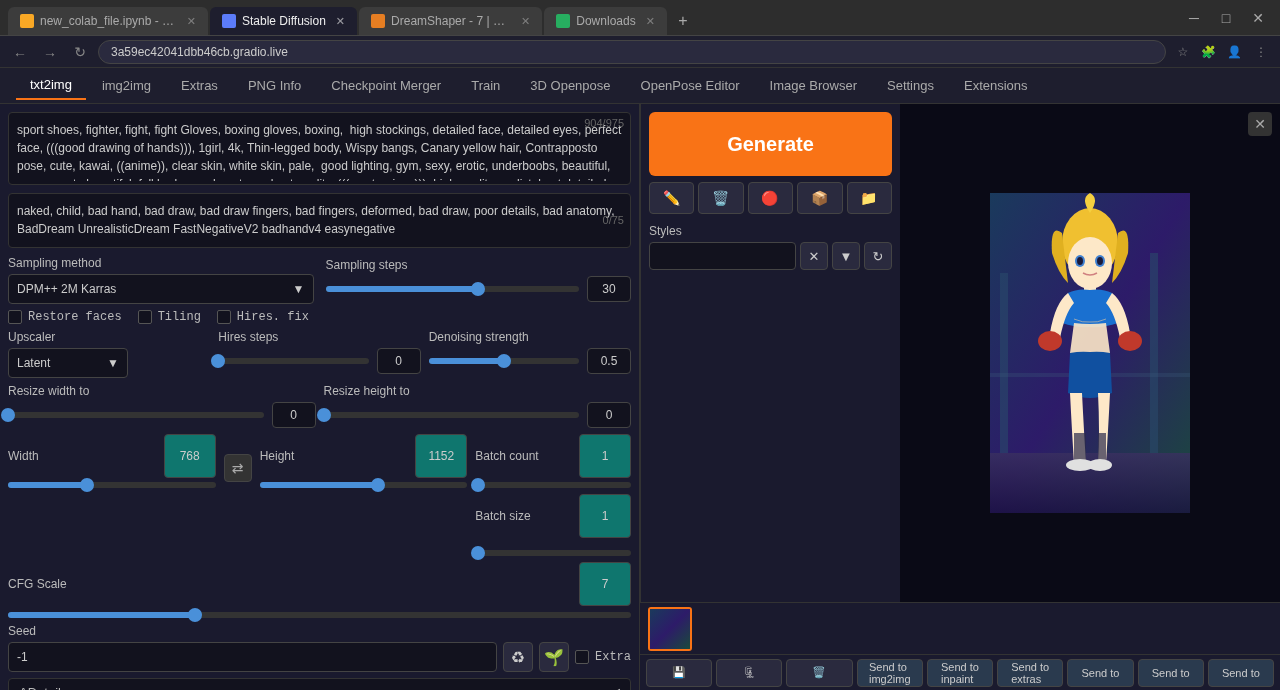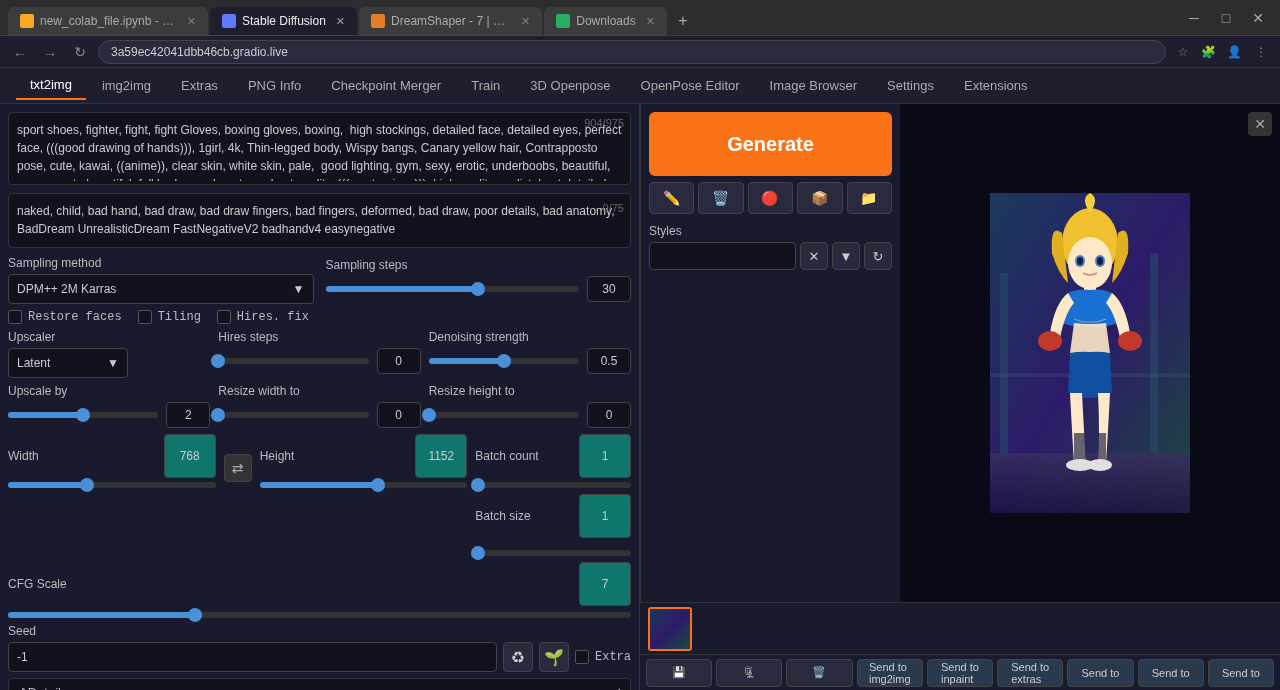--- a/index.html
+++ b/index.html
@@ -209,21 +209,21 @@
     .negative-area {
       background: #12121e;
       border: 1px solid #333;
       margin: 4px 8px;
       border-radius: 4px;
       position: relative;
       min-height: 55px;
     }
     .negative-counter {
       position: absolute;
-      top: 8px;
+      top: 20px;
       right: 6px;
       font-size: 11px;
       color: #666;
     }
     .negative-textarea {
       width: 100%;
       min-height: 55px;
       background: transparent;
       border: none;
       color: #ccc;
@@ -755,34 +755,20 @@
                   </div>
                 </div>
               </div>
               <div class="slider-value">0.5</div>
             </div>
           </div>
         </div>
 
         <div class="hires-row">
           <div class="hires-col">
-            <div class="label">Upscale by</div>
-            <div class="slider-container">
-              <div class="slider-wrapper">
-                <div class="slider-track-inner">
-                  <div class="slider-track">
-                    <div class="slider-fill" style="width:50%;"></div>
-                    <div class="slider-thumb" style="left:50%;"></div>
-                  </div>
-                </div>
-              </div>
-              <div class="slider-value">2</div>
-            </div>
-          </div>
-          <div class="hires-col">
             <div class="label">Resize width to</div>
             <div class="slider-container">
               <div class="slider-wrapper">
                 <div class="slider-track-inner">
                   <div class="slider-track">
                     <div class="slider-fill" style="width:0%;"></div>
                     <div class="slider-thumb" style="left:0%;"></div>
                   </div>
                 </div>
               </div>

